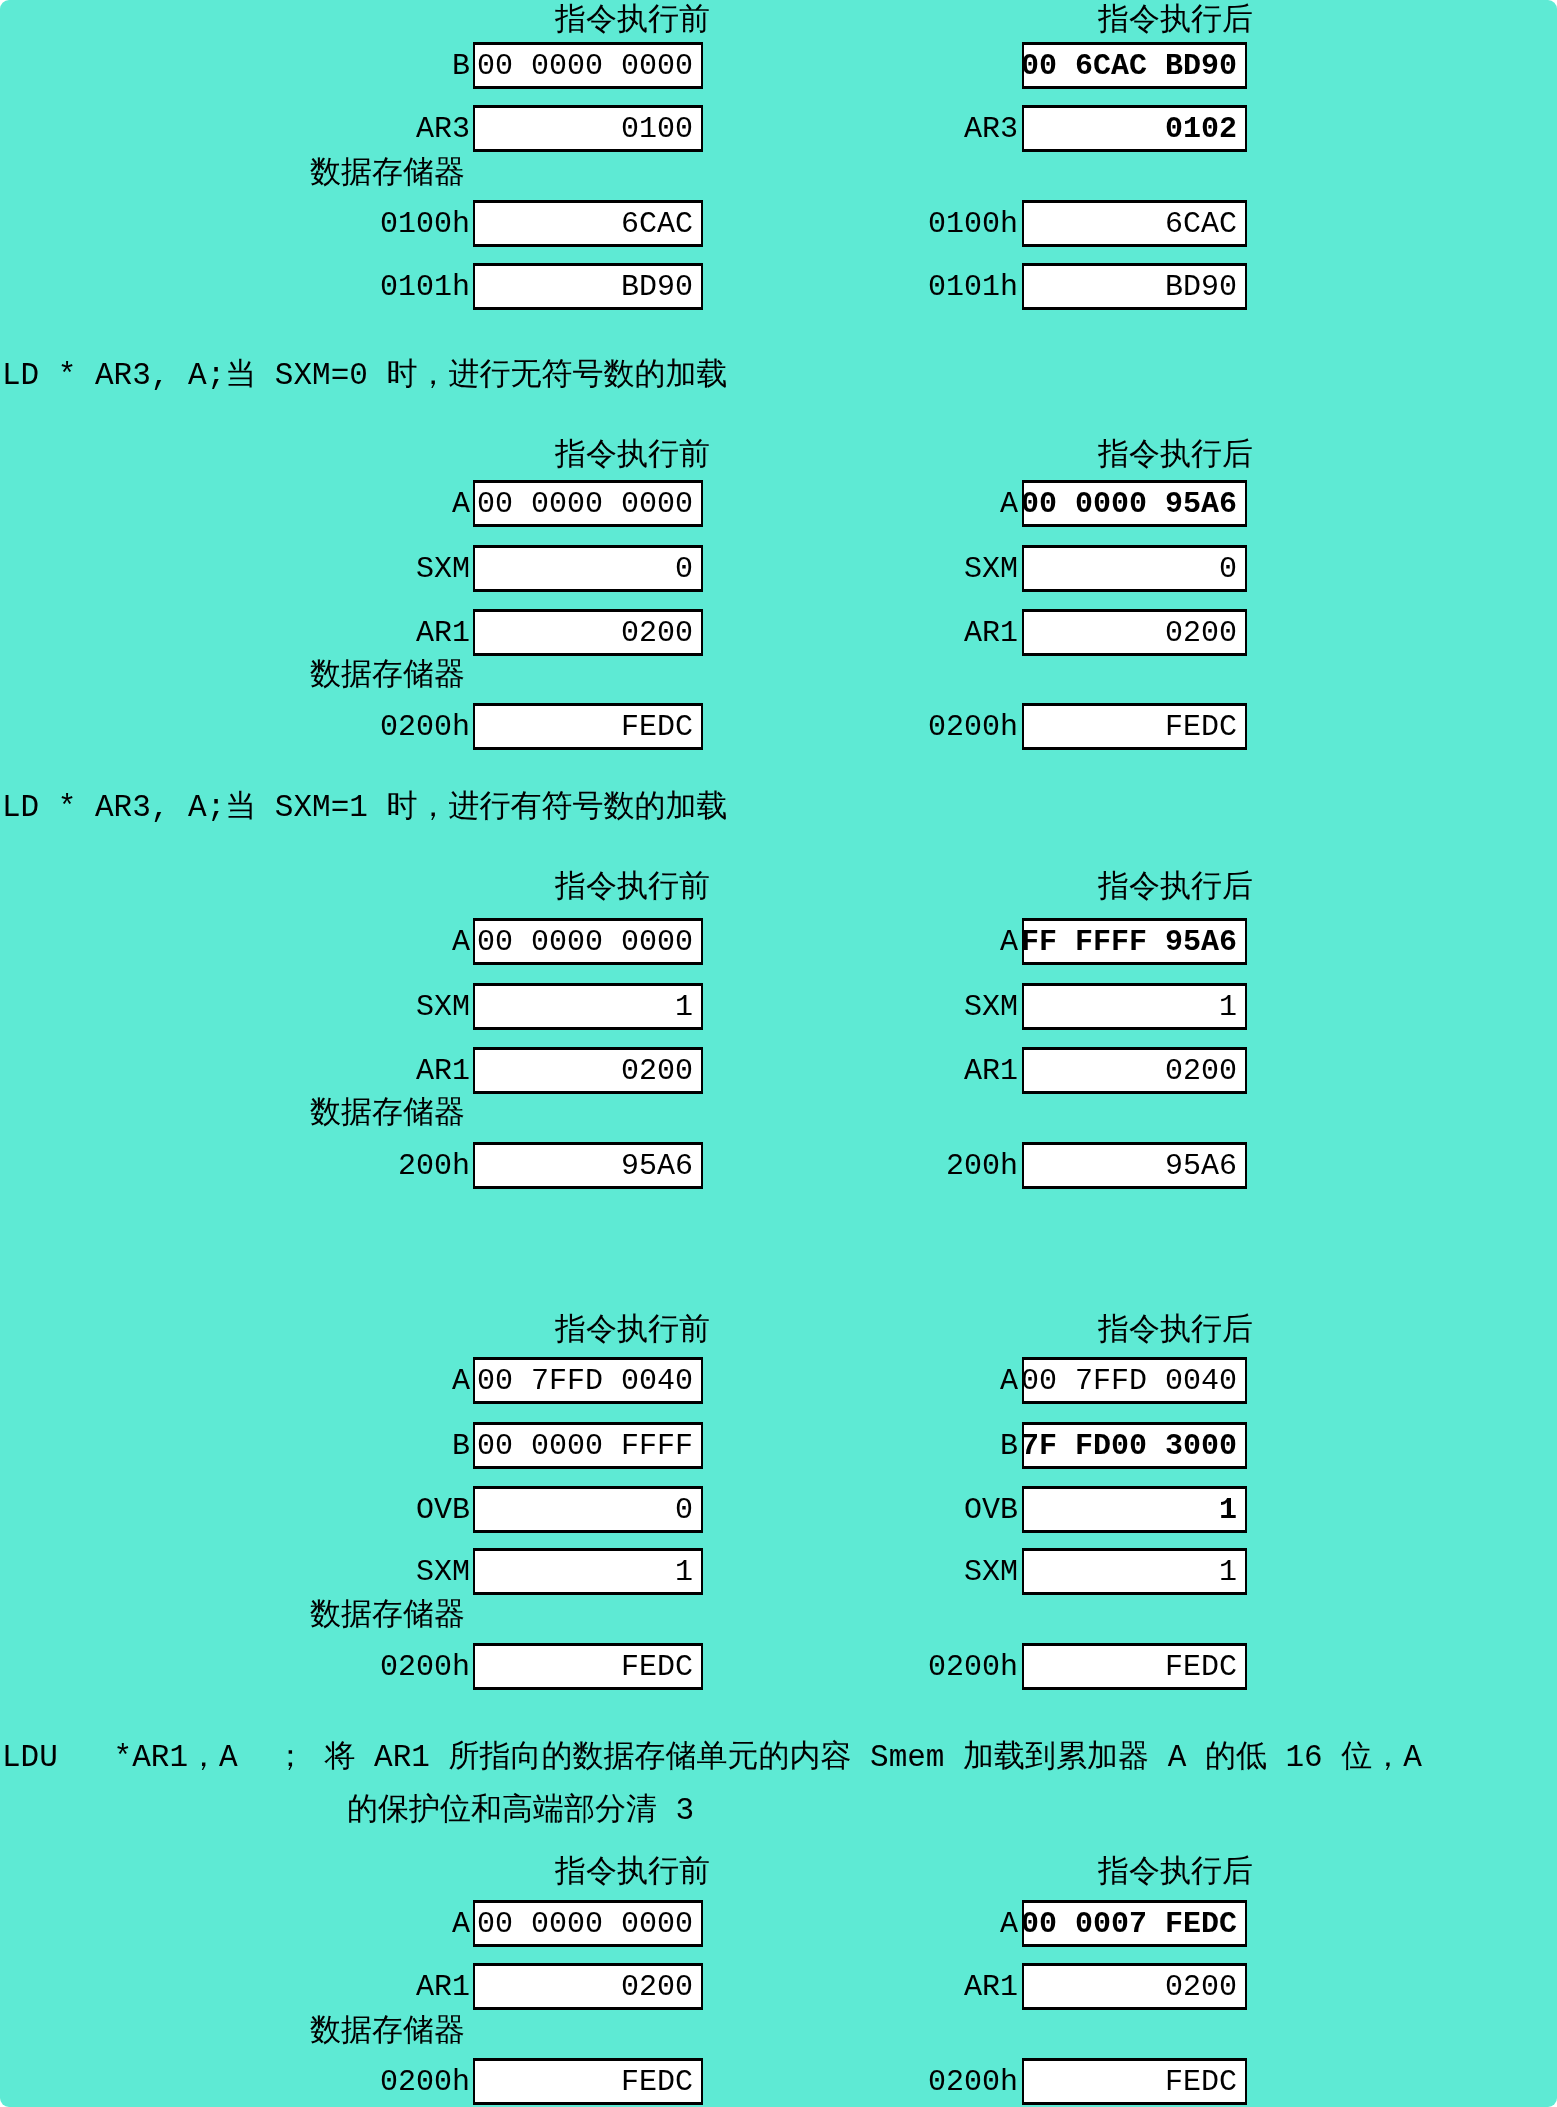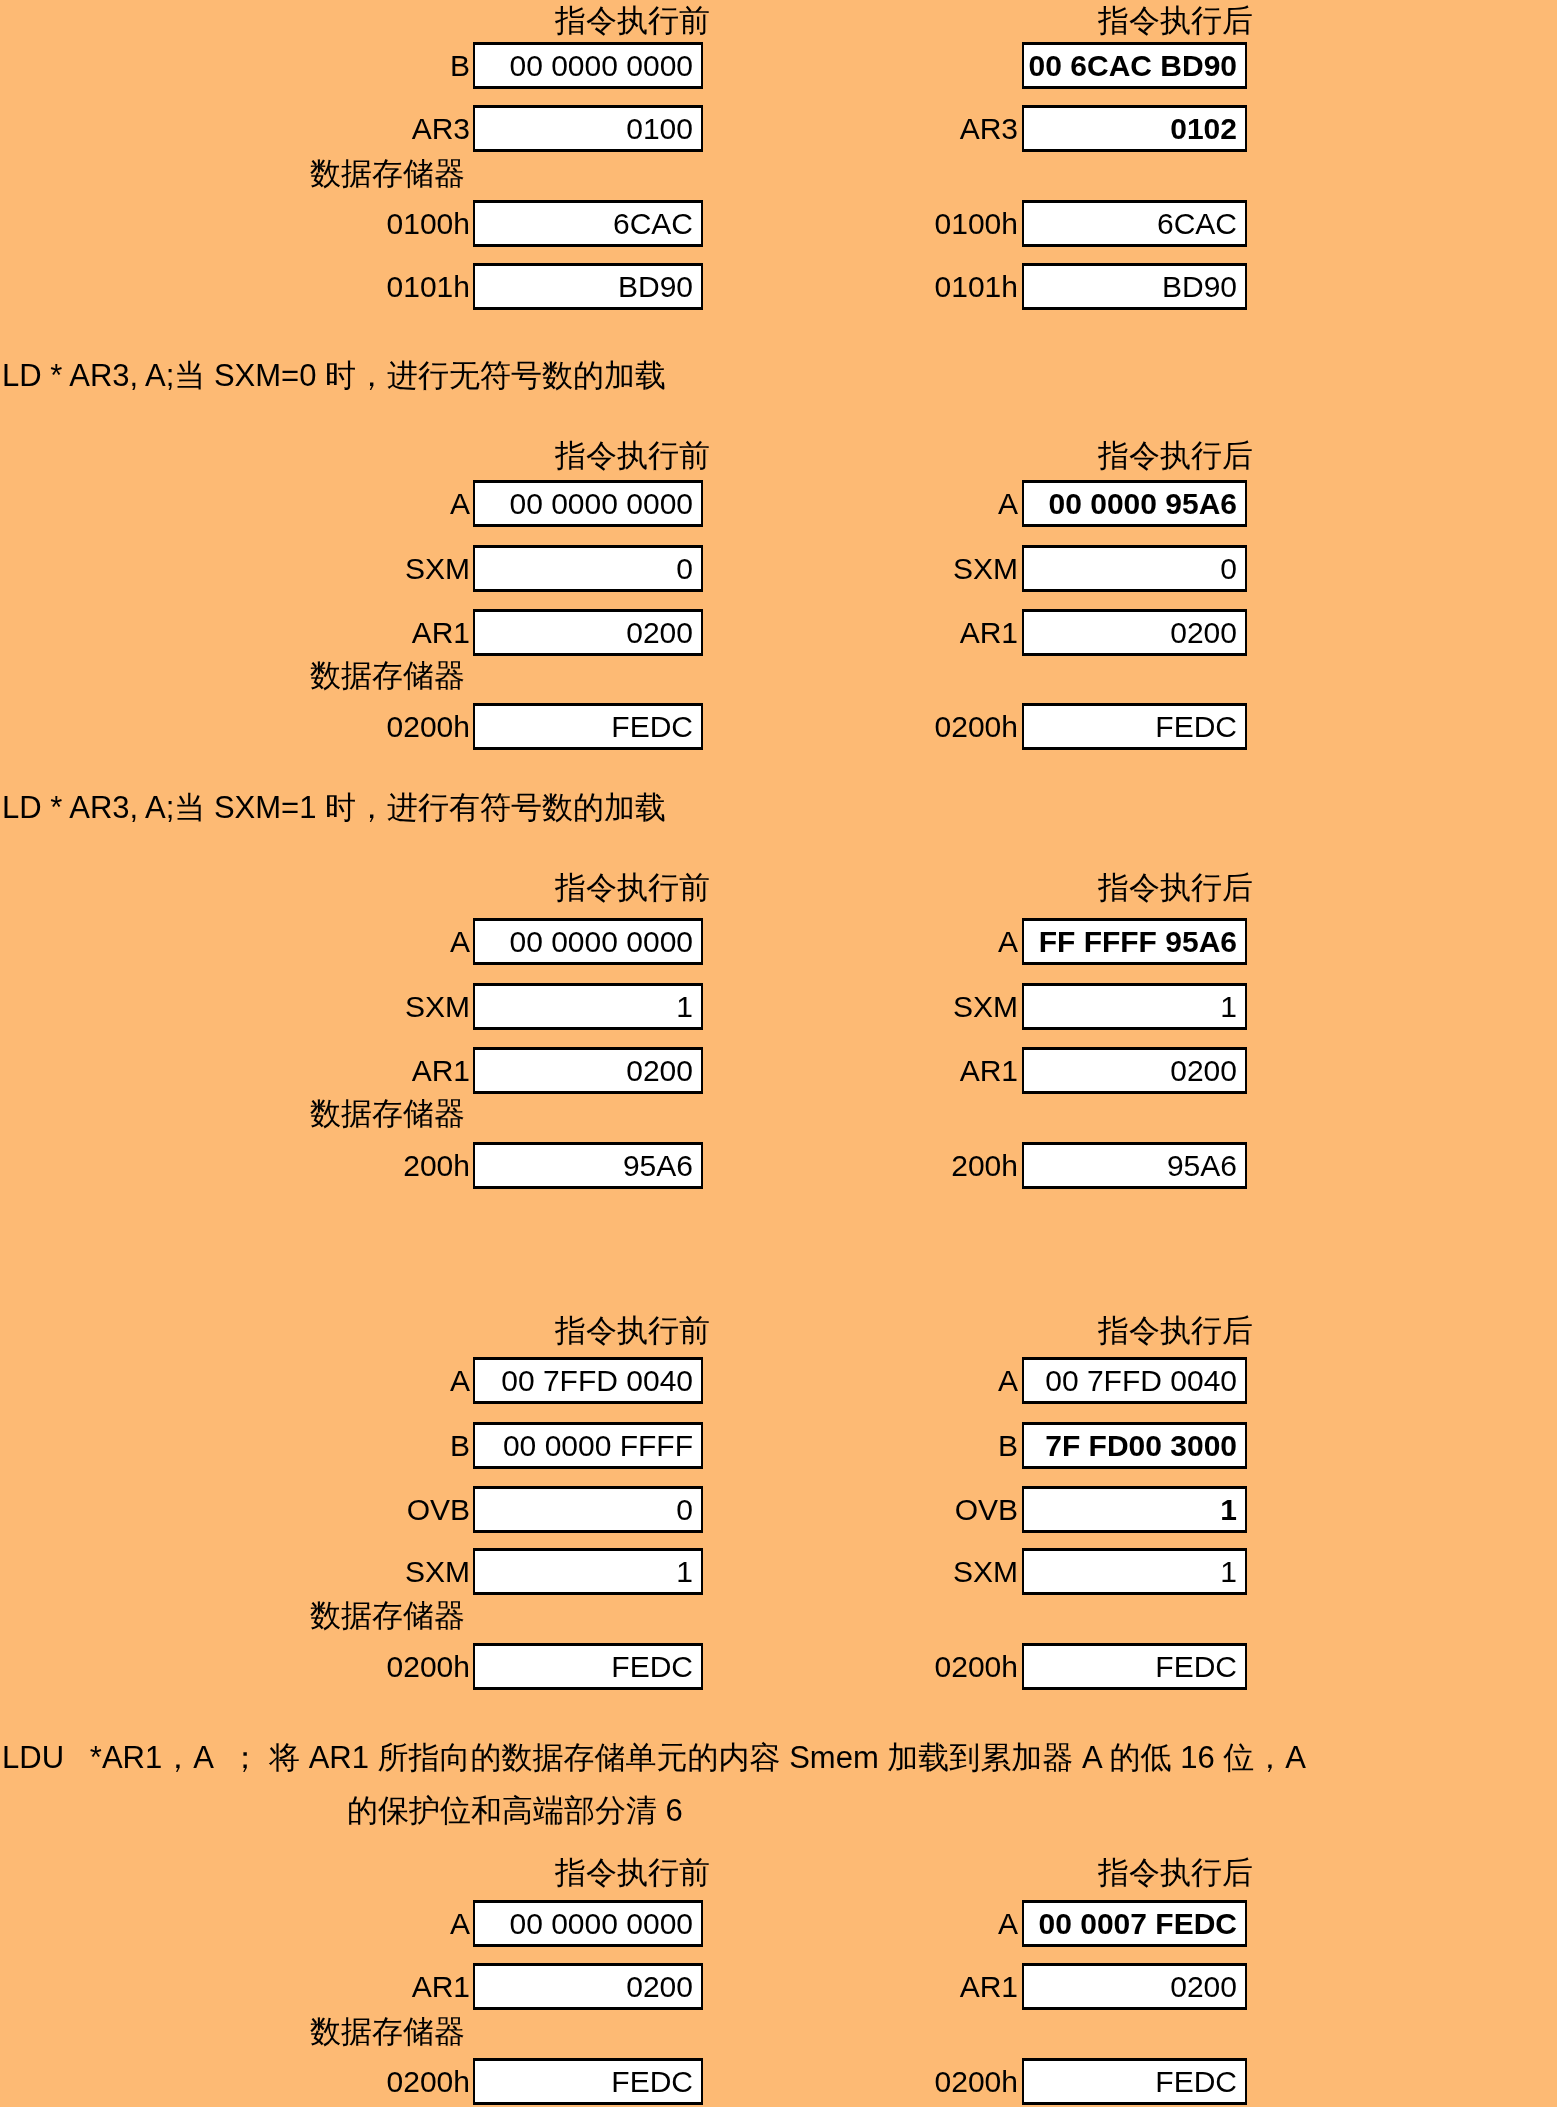--- a/index.html
+++ b/index.html
@@ -1,24 +1,25 @@
 <!DOCTYPE html>
 <html><head>
 <meta charset="utf-8">
 <title>Document</title>
 <style>
   html,body{margin:0;padding:0;background:#ffffff;}
   .page{
     position:relative;
     width:1557px;
     height:2107px;
-    background:#fdba74;
+    background:#5eead4;
     color:#000000;
-    font-family:Liberation Sans, sans-serif;
+    font-family:Liberation Mono, monospace;
     overflow:hidden;
+    border-radius:9px;
   }
   .hdr{
     position:absolute;
     font-size:31px;
     line-height:36px;
     text-align:right;
     white-space:nowrap;
   }
   .hdr-l{left:473px;width:237px;}
   .hdr-r{left:1022px;width:231px;}
@@ -243,21 +244,21 @@
   <div class="lbl lbl-l" style="top:1643px">0200h</div>
   <div class="box box-l" style="top:1643px">
       <span class="val">FEDC</span>
     </div>
   <div class="lbl lbl-r" style="top:1643px">0200h</div>
   <div class="box box-r" style="top:1643px">
       <span class="val">FEDC</span>
     </div>
 
   <div class="instr" style="top:1738px"><span class="code">LDU   *AR1，A  </span><span class="cmt">； 将 AR1 所指向的数据存储单元的内容 Smem 加载到累加器 A 的低 16 位，A</span></div>
-  <div class="instr instr-cont" style="top:1791px">的保护位和高端部分清 6</div>
+  <div class="instr instr-cont" style="top:1791px">的保护位和高端部分清 3</div>
 
   <div class="hdr hdr-l" style="top:1855px">指令执行前</div>
   <div class="hdr hdr-r" style="top:1855px">指令执行后</div>
 
   <div class="lbl lbl-l" style="top:1900px">A</div>
   <div class="box box-l" style="top:1900px">
       <span class="val">00 0000 0000</span>
     </div>
   <div class="lbl lbl-r" style="top:1900px">A</div>
   <div class="box box-r" style="top:1900px">

